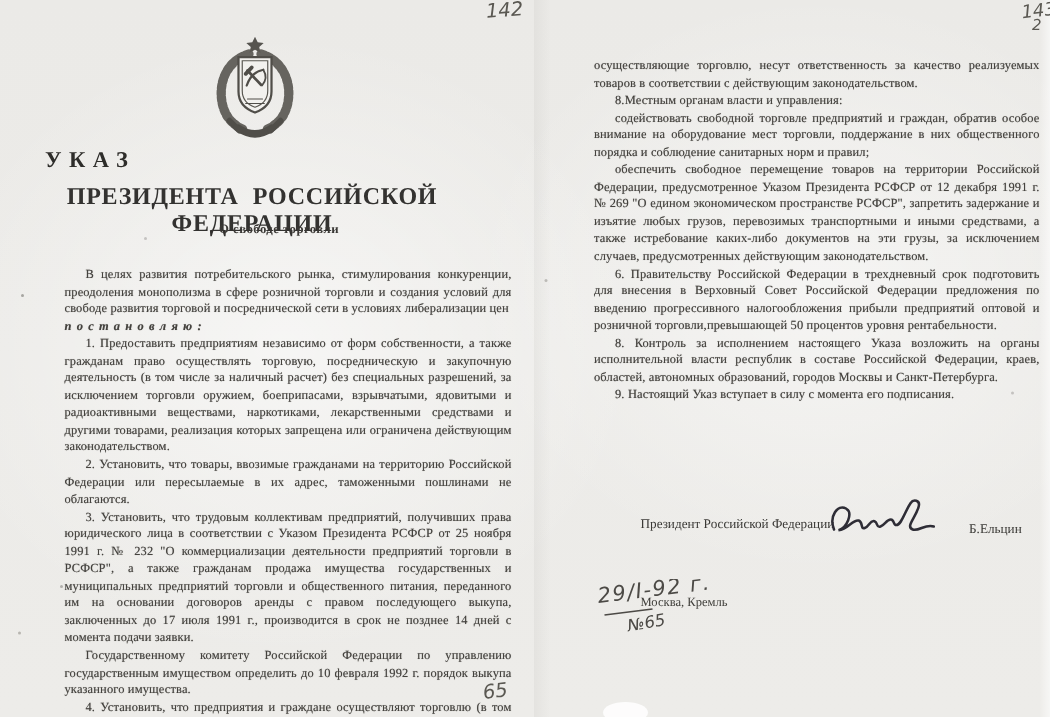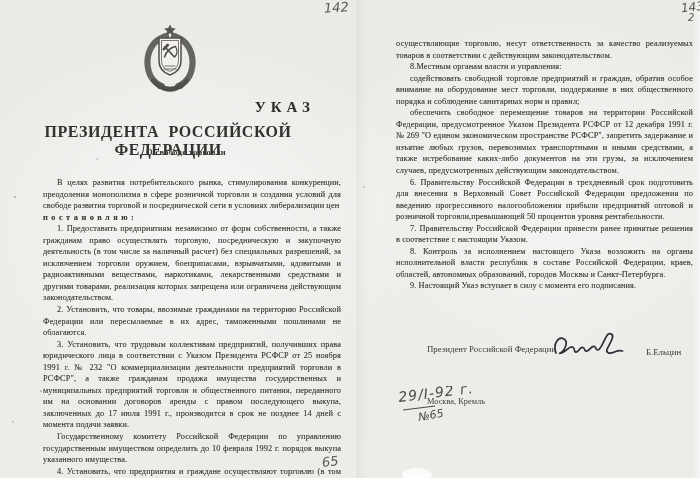--- a/index.html
+++ b/index.html
@@ -30,36 +30,36 @@
 
   
   .hw { position: absolute; font-family: "DejaVu Sans", sans-serif; font-style: italic;
         color: #5a5852; white-space: nowrap; }
   .hw-142 { left: 324px; top: 0;   font-size: 13px; transform: rotate(-4deg); }
   .hw-143 { left: 318px; top: 0;   font-size: 12px; transform: rotate(-6deg); }
   .hw-2   { left: 325px; top: 12px; font-size: 10px; }
   .hw-65  { left: 322px; top: 454px; font-size: 13px; transform: rotate(-7deg); }
 
   
-  .title    { position: absolute; left: 25px; top: 99px;  width: 290px; text-align: right;
+  .title    { position: absolute; left: 25px; top: 99px;  width: 290px; text-align: left;
               font-weight: bold; font-size: 15px; letter-spacing: 5px; text-indent: 5px; color: #2e2d2a; font-family: Liberation Serif, serif; }
   .subtitle { position: absolute; left: 18px; top: 123px; width: 300px; text-align: center;
               font-weight: bold; font-size: 16px; letter-spacing: .5px; word-spacing: 5px; color: #333230; }
   .doctitle { position: absolute; left: 36px; top: 147px; width: 300px; text-align: center;
               font-weight: bold; font-size: 8.5px; letter-spacing: .3px; color: #3a3835; }
   .emblem   { position: absolute; left: 140px; top: 23px; }
 
   
   .body { position: absolute; text-align: justify; font-size: 8.3px; line-height: 11.55px;
           letter-spacing: .1px; color: #44423e; text-shadow: 0 0 .5px rgba(62,60,56,.55); }
   .body-left  { left: 43px; top: 177px; width: 298px; }
   .body-right { left: 33px; top: 38px;  width: 297px; }
   .para { margin: 0; text-indent: 14px; }
   .para.noindent { text-indent: 0; }
-  .para.resolution { text-indent: 0; font-weight: bold; letter-spacing: 3.5px; }
+  .para.resolution { text-indent: 0; font-weight: bold; letter-spacing: 3.5px; font-style: italic; }
 
   
   .sig-role { position: absolute; left: 64px;  top: 344px; font-size: 8.8px; color: #3a3936; }
   .sig-name { position: absolute; left: 283px; top: 347px; font-size: 8.8px; color: #3a3936; }
   .sig-place{ position: absolute; left: 64px;  top: 397px; font-size: 8.4px; color: #3f3e3a; }
   .signature{ position: absolute; left: 186px; top: 328px; }
   .hw-date  { position: absolute; left: 34px;  top: 386px; }
   .hw-date text { font-family: "DejaVu Sans", sans-serif; font-style: italic; fill: #4c4a46; }
 </style>
 </head>
@@ -115,21 +115,20 @@
     <div class="hw hw-143">143</div>
     <div class="hw hw-2">2</div>
 
     <div class="body body-right">
 
     <p class="para noindent">осуществляющие торговлю, несут ответственность за качество реализуемых товаров в соответствии с действующим законодательством.</p>
         <p class="para indent">8.Местным органам власти и управления:</p>
         <p class="para indent">содействовать свободной торговле предприятий и граждан, обратив особое внимание на оборудование мест торговли, поддержание в них общественного порядка и соблюдение санитарных норм и правил;</p>
         <p class="para indent">обеспечить свободное перемещение товаров на территории Российской Федерации, предусмотренное Указом Президента РСФСР от 12 декабря 1991 г. № 269 "О едином экономическом пространстве РСФСР", запретить задержание и изъятие любых грузов, перевозимых транспортными и иными средствами, а также истребование каких-либо документов на эти грузы, за исключением случаев, предусмотренных действующим законодательством.</p>
         <p class="para indent">6. Правительству Российской Федерации в трехдневный срок подготовить для внесения в Верховный Совет Российской Федерации предложения по введению прогрессивного налогообложения прибыли предприятий оптовой и розничной торговли,превышающей 50 процентов уровня рентабельности.</p>
-        <p class="para indent">7. Правительству Российской Федерации привести ранее принятые решения в соответствие с настоящим Указом.</p>
         <p class="para indent">8. Контроль за исполнением настоящего Указа возложить на органы исполнительной власти республик в составе Российской Федерации, краев, областей, автономных образований, городов Москвы и Санкт-Петербурга.</p>
         <p class="para indent">9. Настоящий Указ вступает в силу с момента его подписания.</p>
       </div>
 
     <div class="sig-role">Президент Российской Федерации</div>
 
     <svg class="signature" width="84" height="36" viewBox="0 0 84 36">
       <path d="M7,25 c-3.5,-9 2.5,-17 8,-14 c5,3 .5,13 -5,14.5 c6.5,-.5 9.5,-7.5 13.5,-6.5 c3,1 1,6 4,5 c3,-1 3.5,-5.5 6.5,-4.5 c2.5,1 1,4.5 4,3.5 c3,-1 4.5,-5.5 7.5,-4.5 c2,1 1,3.5 3,3.5 c3.5,0 5.5,-8.5 9.5,-14.5 c2,-3 6.5,-2 5.5,2 c-2,8 -9,13.5 -4,15.5 c4,1.5 8.5,-4 14,-2" fill="none" stroke="#2e2d36" stroke-width="1.7" stroke-linecap="round"></path>
     </svg>
 

